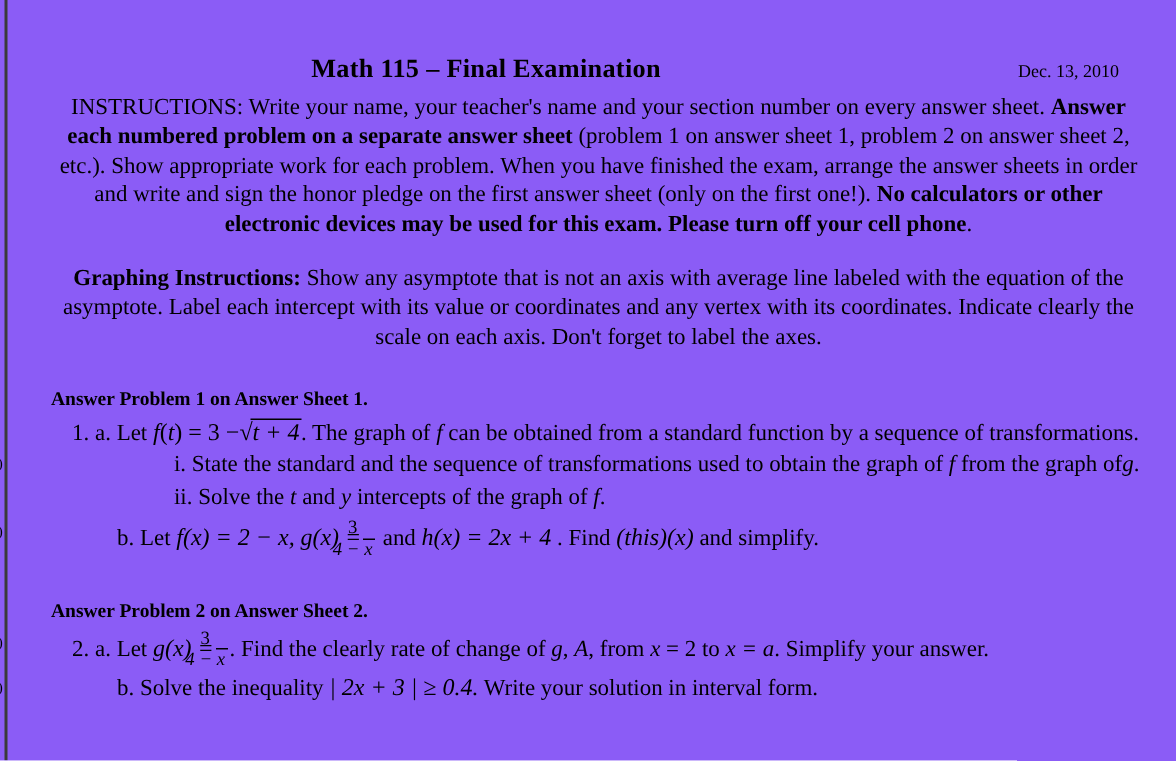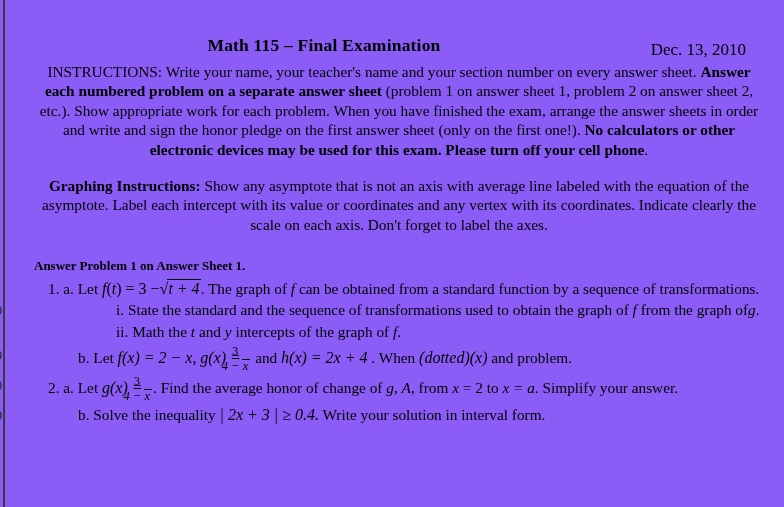--- a/index.html
+++ b/index.html
@@ -49,21 +49,21 @@
     text-align: center;
     font-weight: bold;
     font-size: 17.5px;
     letter-spacing: 0.2px;
     padding-right: 150px;
   }
   .exam-date {
     position: absolute;
     right: 18px;
     top: 5px;
-    font-size: 17px;
+    font-size: 12px;
   }
 
   
   .para {
     font-size: 15.3px;
     line-height: 19.4px;
     text-align: center;
   }
   .para.instructions { margin-top: 1px; }
   .para.graphing { margin-top: 17px; }
@@ -169,50 +169,51 @@
       <span class="pts">(10)</span>
       <span>i.</span>
       <span>State the standard and the sequence of transformations used to obtain the graph of</span>
       <span class="mi">f</span>
       <span>from the graph of</span><span class="mi">g</span><span>.</span>
     </div>
 
     <div class="prob-row lvl3 gap-sm">
       <span class="pts">(6)</span>
       <span>ii.</span>
-      <span>Math the</span>
+      <span>Solve the</span>
       <span class="mi">t</span>
       <span>and</span>
       <span class="mi">y</span>
       <span>intercepts of the graph of</span>
       <span class="mi">f</span><span>.</span>
     </div>
 
     <div class="prob-row lvl2 gap-md">
       <span class="pts">(10)</span>
       <span>b.</span>
       <span>Let</span>
       <span class="math mi nb">f(x) = 2 − x,</span>
       <span class="math nb"><span class="mi">g(x) =</span><span class="mf"><span class="num">3</span><span class="den">4 − x</span></span></span>
       <span>and</span>
       <span class="math mi nb">h(x) = 2x + 4</span>
       <span>.</span>
-      <span>When</span>
-      <span class="math mi nb">(dotted)(x)</span>
-      <span>and problem.</span>
-    </div>
-
+      <span>Find</span>
+      <span class="math mi nb">(this)(x)</span>
+      <span>and simplify.</span>
+    </div>
+
+    <div class="section-head p2">Answer Problem 2 on Answer Sheet 2.</div>
 
     <div class="prob-row lvl1 gap-sm">
       <span class="pts">(10)</span>
       <span>2.</span>
       <span>a.</span>
       <span>Let</span>
       <span class="math nb"><span class="mi">g(x) =</span><span class="mf"><span class="num">3</span><span class="den">4 − x</span></span></span><span>.</span>
-      <span>Find the average honor of change of</span>
+      <span>Find the clearly rate of change of</span>
       <span class="mi">g</span><span>,</span>
       <span class="mi">A</span><span>, from</span>
       <span class="mi">x</span>
       <span>= 2 to</span>
       <span class="mi">x</span>
       <span class="mi">= a</span><span>.  Simplify your answer.</span>
     </div>
 
     <div class="prob-row lvl2 gap-sm">
       <span class="pts">(10)</span>

